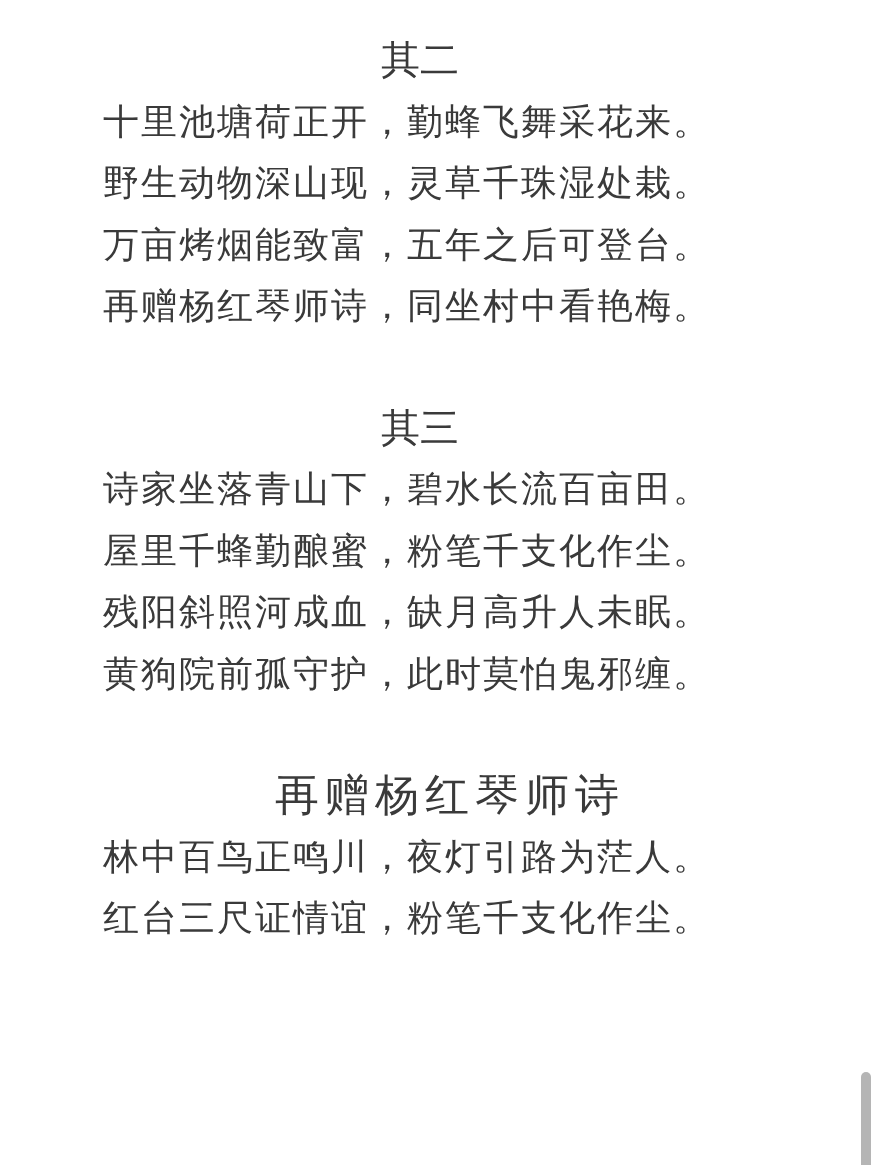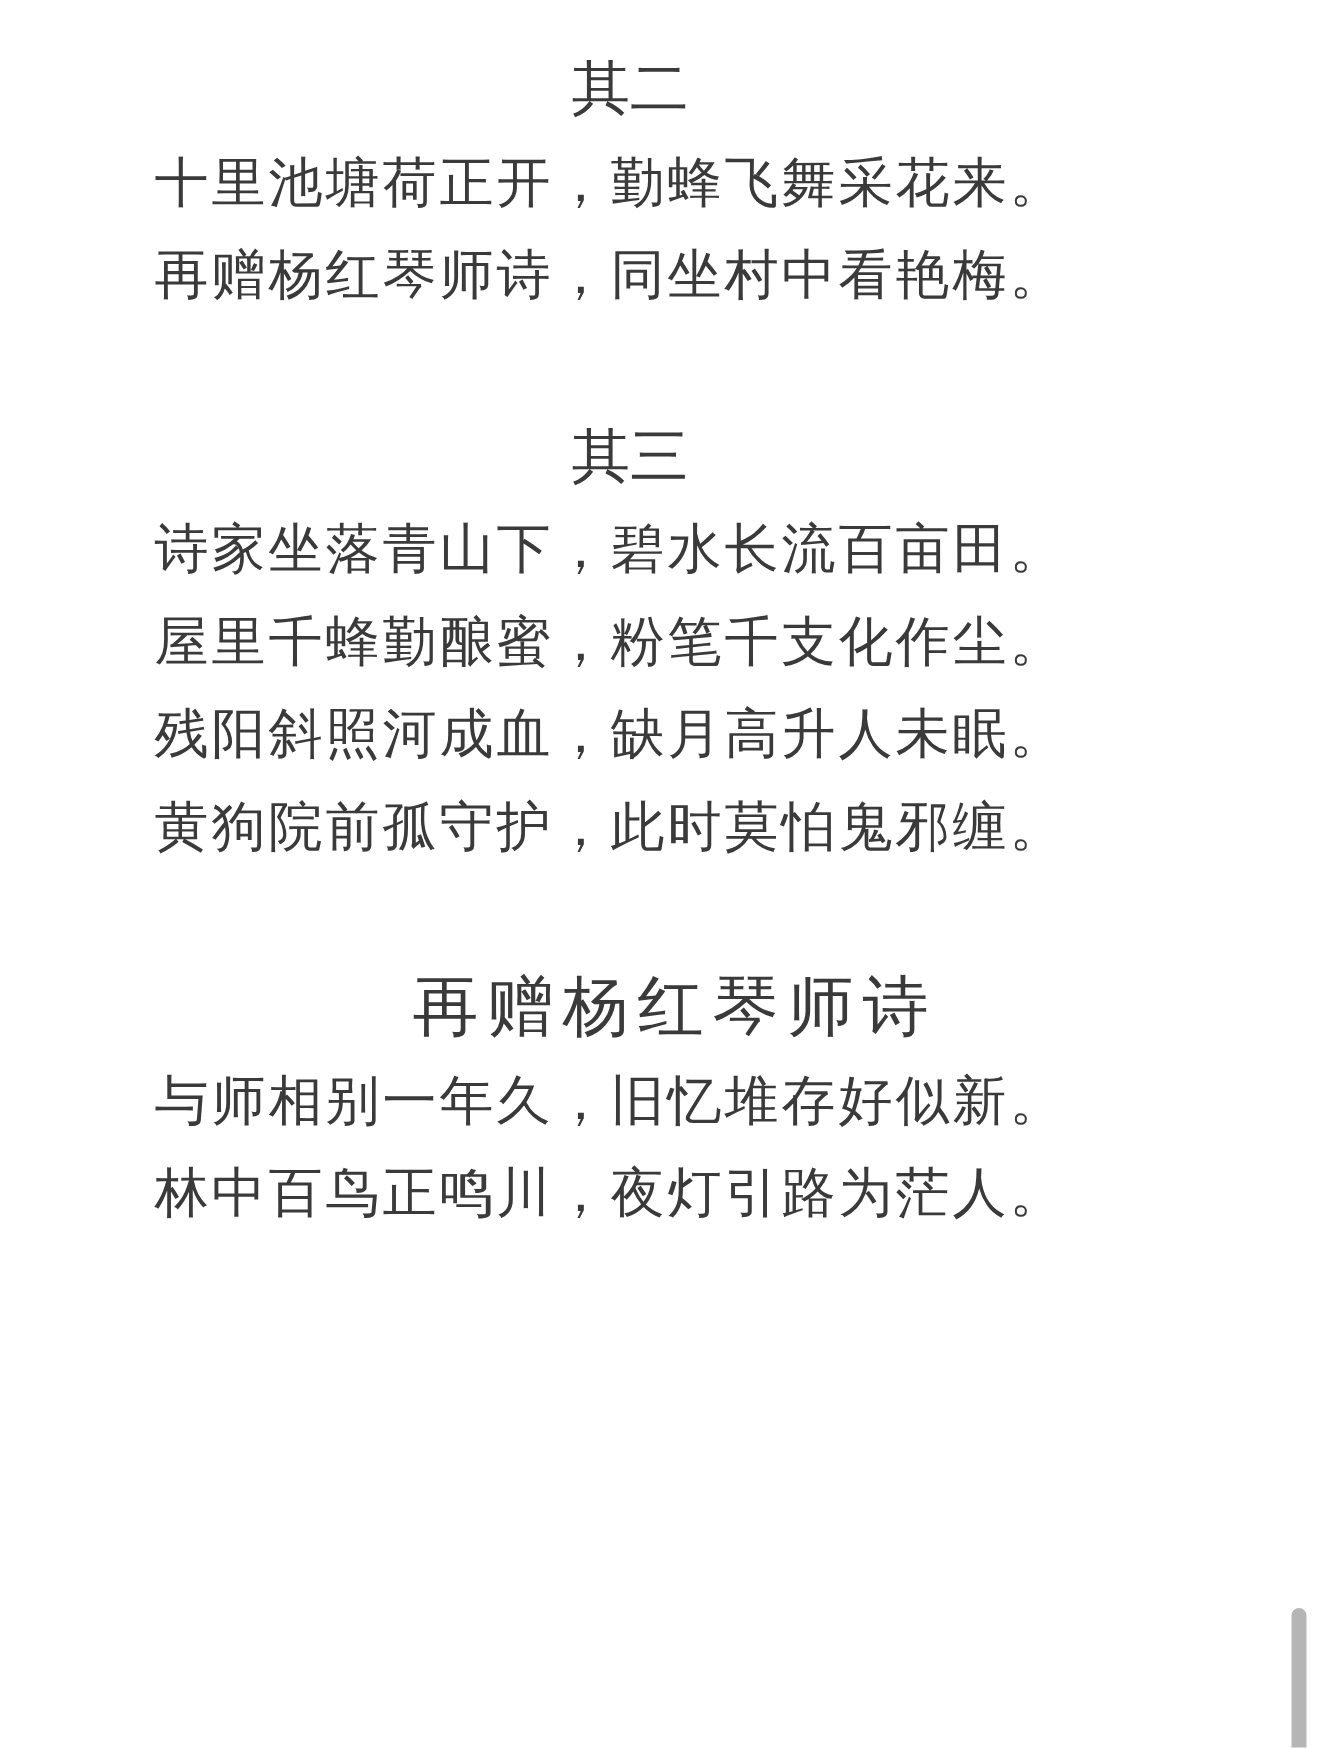--- a/index.html
+++ b/index.html
@@ -61,32 +61,34 @@
   }
 </style>
 </head>
 <body>
 
 <div class="page">
 
   <section class="poem-block">
     <div class="poem-title shift-left">其二</div>
     <div class="poem-line">十里池塘荷正开，勤蜂飞舞采花来。</div>
+    <div class="poem-line">野生动物深山现，灵草千珠湿处栽。</div>
+    <div class="poem-line">万亩烤烟能致富，五年之后可登台。</div>
     <div class="poem-line">再赠杨红琴师诗，同坐村中看艳梅。</div>
   </section>
 
   <section class="poem-block">
     <div class="poem-title shift-left">其三</div>
     <div class="poem-line">诗家坐落青山下，碧水长流百亩田。</div>
     <div class="poem-line">屋里千蜂勤酿蜜，粉笔千支化作尘。</div>
     <div class="poem-line">残阳斜照河成血，缺月高升人未眠。</div>
     <div class="poem-line">黄狗院前孤守护，此时莫怕鬼邪缠。</div>
   </section>
 
   <section class="poem-block">
     <div class="poem-title large">再赠杨红琴师诗</div>
-    <div class="poem-line">与师相别一年久，旧忆堆存好似新。</div>
     <div class="poem-line">林中百鸟正鸣川，夜灯引路为茫人。</div>
+    <div class="poem-line">红台三尺证情谊，粉笔千支化作尘。</div>
   </section>
 
   <div class="scrollbar-thumb"></div>
 
 </div>
 
 </body></html>

